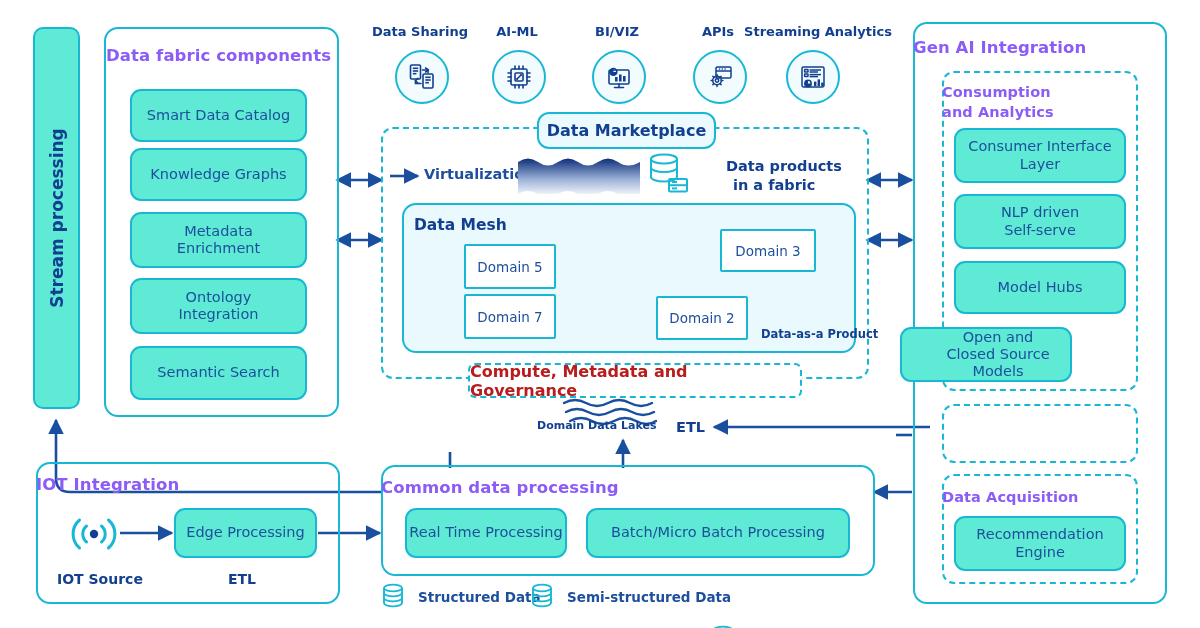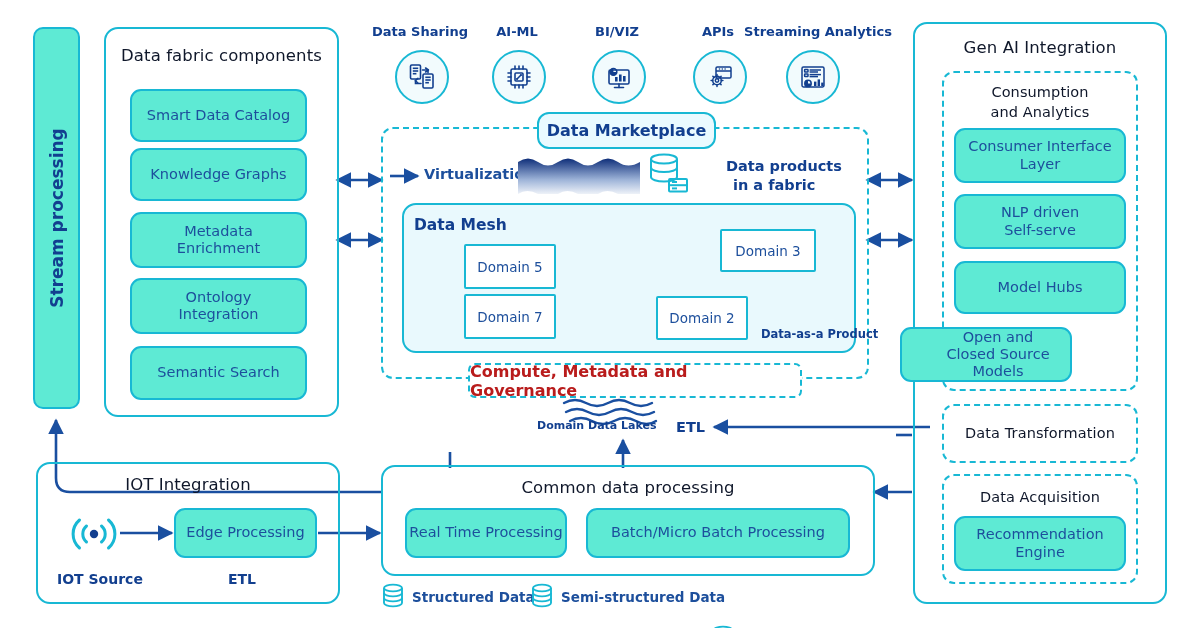--- a/index.html
+++ b/index.html
@@ -17,23 +17,22 @@
   
   .abs{position:absolute;box-sizing:border-box;}
 
   .panel{
     border:2.5px solid #18b8d4;
     border-radius:14px;
     background:transparent;
   }
   .panel-title{
     position:absolute;left:0;right:0;
-    text-align:center;
-    color:#0f172a;
-    font-weight:normal;
+    color:#8b5cf6;
+    font-weight:bold;
     letter-spacing:.1px;
   }
 
   .chip{
     border:2.5px solid #18b8d4;
     border-radius:11px;
     background:#5eead4;
     color:#1d4f9c;
     display:flex;align-items:center;justify-content:center;
     text-align:center;
@@ -74,21 +73,21 @@
   }
 
   .vtext{
     position:absolute;
     transform:rotate(-90deg);
     transform-origin:center center;
     color:#123f8f;font-weight:bold;font-size:17px;
     white-space:nowrap;
   }
 
-  .legend-item{position:absolute;display:flex;align-items:center;gap:7px;}
+  .legend-item{position:absolute;display:flex;align-items:center;gap:13px;}
   .legend-text{color:#1d4f9c;font-weight:bold;font-size:13.5px;white-space:nowrap;}
 
   .domainbox{
     position:absolute;
     border:2.2px solid #18b8d4;
     border-radius:2px;
     background:#ffffff;
     color:#1d4f9c;
     font-size:13.5px;
     display:flex;align-items:center;justify-content:center;
@@ -352,21 +351,20 @@
   </div>
   <div class="abs chip" style="left:954px;top:261px;width:172px;height:53px;">
     <span>Model Hubs</span>
   </div>
   <div class="abs chip" style="left:900px;top:327px;width:172px;height:55px;white-space:pre-line;padding-left:24px;">
     <span>Open and
 Closed Source Models</span>
   </div>
 
   <div class="abs dashbox" style="left:942px;top:404px;width:196px;height:59px;"></div>
-  <div class="abs panel-title" style="left:942px;top:425px;width:196px;font-size:14.5px;">Data Transformation</div>
 
   <div class="abs dashbox" style="left:942px;top:474px;width:196px;height:110px;"></div>
   <div class="abs panel-title" style="left:942px;top:489px;width:196px;font-size:14.5px;">Data Acquisition</div>
   <div class="abs chip" style="left:954px;top:516px;width:172px;height:55px;white-space:pre-line;">
     <span>Recommendation
 Engine</span>
   </div>
 
   <div class="abs panel" style="left:36px;top:462px;width:304px;height:142px;"></div>
   <div class="abs panel-title" style="left:36px;top:475px;width:304px;font-size:16.5px;">IOT Integration</div>

